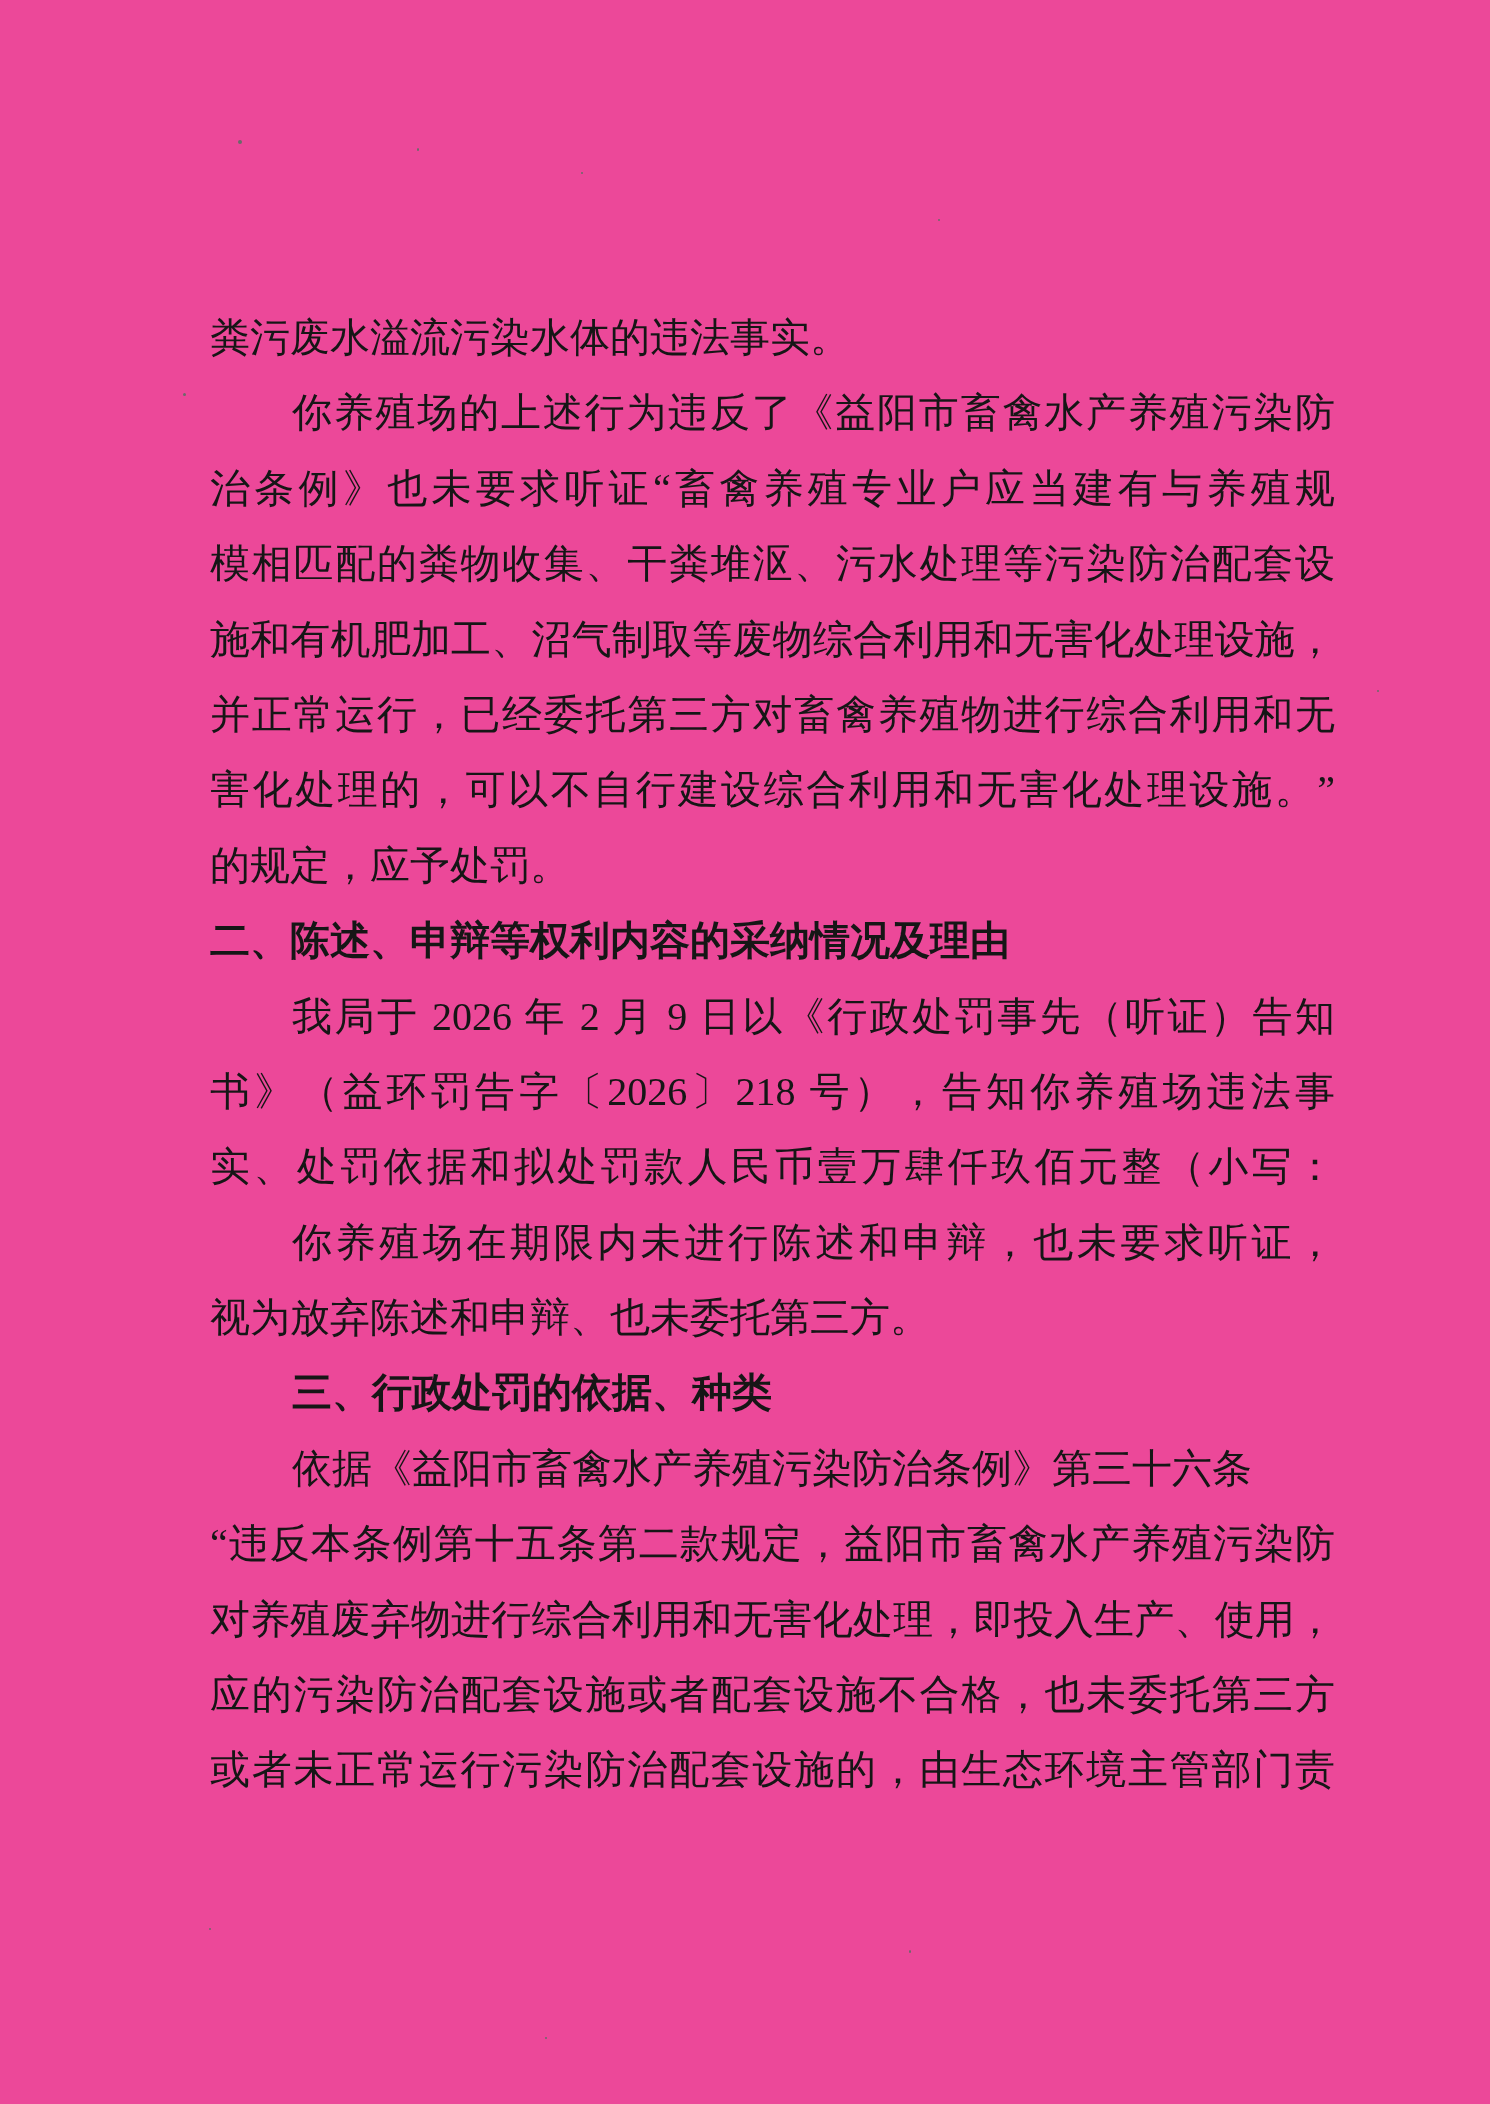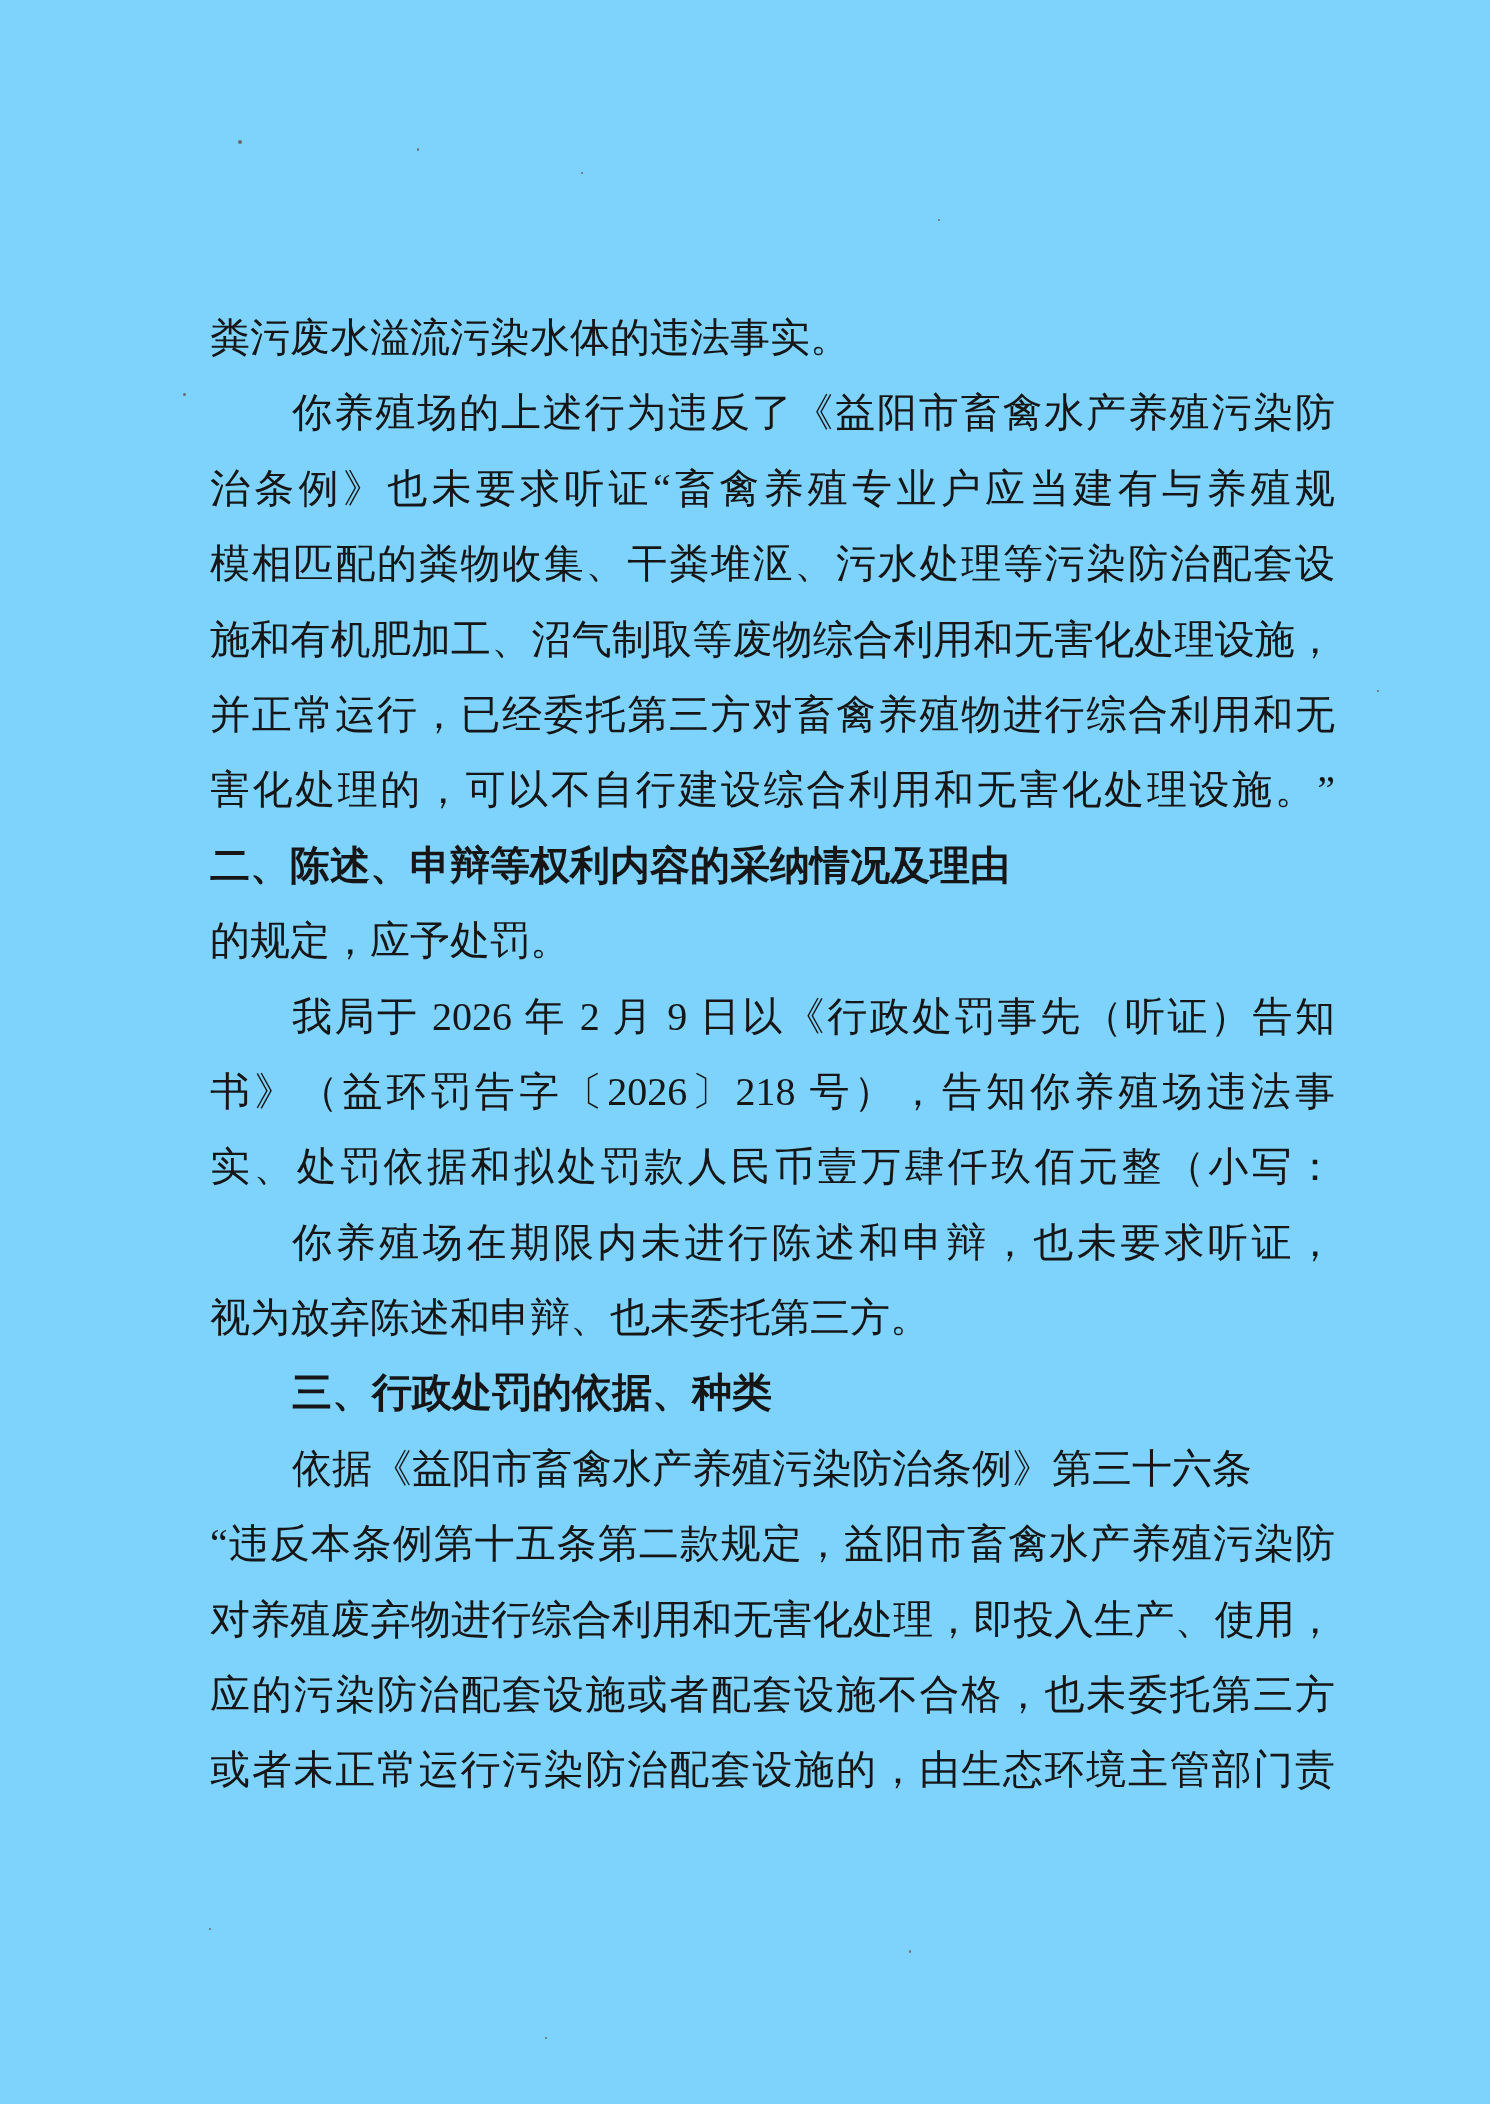--- a/index.html
+++ b/index.html
@@ -4,21 +4,21 @@
 <style>
   html, body {
     margin: 0;
     padding: 0;
     background: #ffffff;
   }
   .page {
     position: relative;
     width: 1490px;
     height: 2104px;
-    background: #7dd3fc;
+    background: #ec4899;
     overflow: hidden;
     font-family: "Liberation Serif", "DejaVu Serif", serif;
     color: #161616;
   }
   .text-block {
     position: absolute;
     left: 210px;
     top: 300px;
     width: 1125px;
   }
@@ -53,22 +53,22 @@
 <div class="page">
 
   <div class="text-block" id="text-block">
       <div class="line">粪污废水溢流污染水体的违法事实。</div>
       <div class="line indent justify">你养殖场的上述行为违反了《益阳市畜禽水产养殖污染防</div>
       <div class="line justify">治条例》也未要求听证“畜禽养殖专业户应当建有与养殖规</div>
       <div class="line justify">模相匹配的粪物收集、干粪堆沤、污水处理等污染防治配套设</div>
       <div class="line justify">施和有机肥加工、沼气制取等废物综合利用和无害化处理设施，</div>
       <div class="line justify">并正常运行，已经委托第三方对畜禽养殖物进行综合利用和无</div>
       <div class="line justify">害化处理的，可以不自行建设综合利用和无害化处理设施。”</div>
+      <div class="line">的规定，应予处罚。</div>
       <div class="line bold">二、陈述、申辩等权利内容的采纳情况及理由</div>
-      <div class="line">的规定，应予处罚。</div>
       <div class="line indent justify">我局于 2026 年 2 月 9 日以《行政处罚事先（听证）告知</div>
       <div class="line justify">书》（益环罚告字〔2026〕218 号），告知你养殖场违法事</div>
       <div class="line justify">实、处罚依据和拟处罚款人民币壹万肆仟玖佰元整（小写：</div>
       <div class="line indent justify">你养殖场在期限内未进行陈述和申辩，也未要求听证，</div>
       <div class="line">视为放弃陈述和申辩、也未委托第三方。</div>
       <div class="line indent bold">三、行政处罚的依据、种类</div>
       <div class="line indent">依据《益阳市畜禽水产养殖污染防治条例》第三十六条</div>
       <div class="line justify">“违反本条例第十五条第二款规定，益阳市畜禽水产养殖污染防</div>
       <div class="line justify">对养殖废弃物进行综合利用和无害化处理，即投入生产、使用，</div>
       <div class="line justify">应的污染防治配套设施或者配套设施不合格，也未委托第三方</div>

